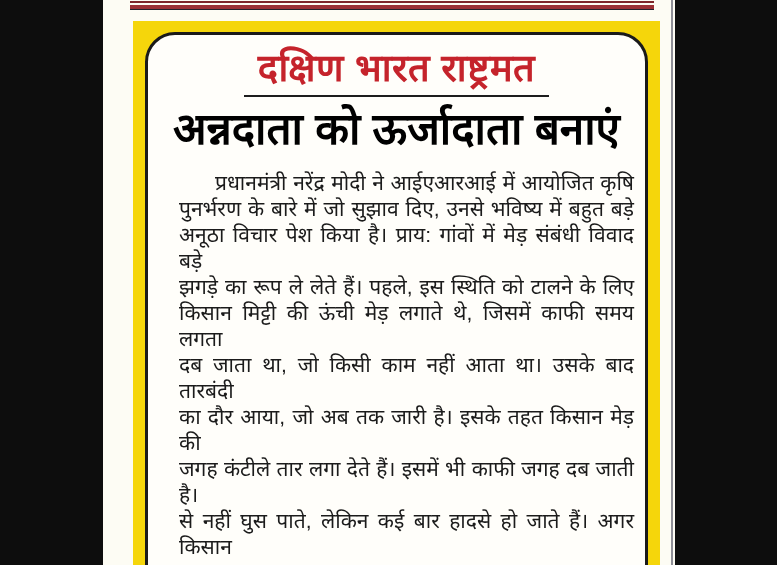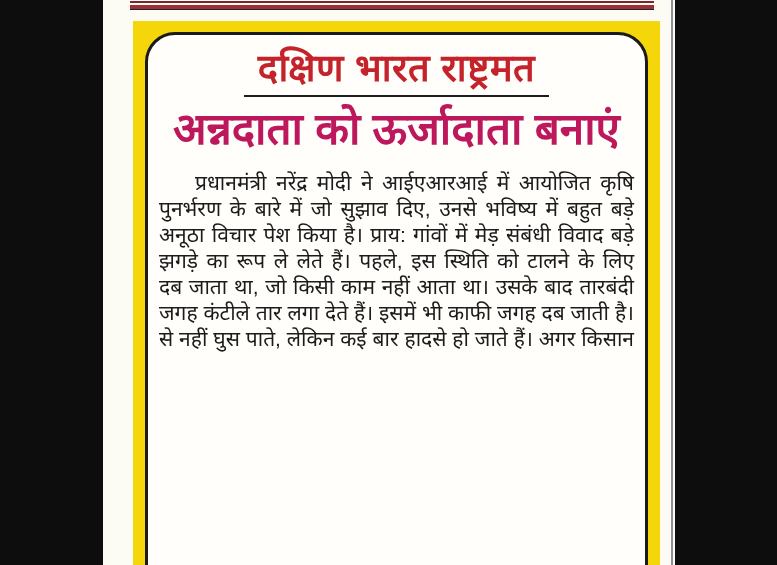--- a/index.html
+++ b/index.html
@@ -71,35 +71,36 @@
     width: 305px; height: 2px;
     margin: 2px auto 0 auto;
     background: #1d1d1d;
   }
   .headline {
     margin: 4px 0 0 0;
     text-align: center;
     font-size: 44px;
     line-height: 56px;
     font-weight: 800;
-    color: #be185d;
+    color: #000000;
     white-space: nowrap;
     letter-spacing: 0px;
   }
   .article {
     margin-top: 13px;
     color: #1b1b1b;
     font-size: 21px;
     font-weight: 500;
   }
   .line {
     line-height: 26px;
     text-align: justify;
     text-align-last: justify;
     white-space: normal;
+    margin-left: 20px;
   }
   .line.indent { text-indent: 36px; }
 </style>
 </head>
 <body>
 
 <div class="stage">
   <div class="paper">
 
     <div class="top-rule">
@@ -114,21 +115,23 @@
 
         <div class="masthead-rule"></div>
 
         <h1 class="headline">अन्नदाता को ऊर्जादाता बनाएं</h1>
 
         <div class="article">
           <div class="line indent">प्रधानमंत्री नरेंद्र मोदी ने आईएआरआई में आयोजित कृषि</div>
           <div class="line">पुनर्भरण के बारे में जो सुझाव दिए, उनसे भविष्य में बहुत बड़े</div>
           <div class="line">अनूठा विचार पेश किया है। प्राय: गांवों में मेड़ संबंधी विवाद बड़े</div>
           <div class="line">झगड़े का रूप ले लेते हैं। पहले, इस स्थिति को टालने के लिए</div>
+          <div class="line">किसान मिट्टी की ऊंची मेड़ लगाते थे, जिसमें काफी समय लगता</div>
           <div class="line">दब जाता था, जो किसी काम नहीं आता था। उसके बाद तारबंदी</div>
+          <div class="line">का दौर आया, जो अब तक जारी है। इसके तहत किसान मेड़ की</div>
           <div class="line">जगह कंटीले तार लगा देते हैं। इसमें भी काफी जगह दब जाती है।</div>
           <div class="line">से नहीं घुस पाते, लेकिन कई बार हादसे हो जाते हैं। अगर किसान</div>
 
         </div>
 
       </div>
     </div>
 
     <div class="edge-line"></div>
   </div>

